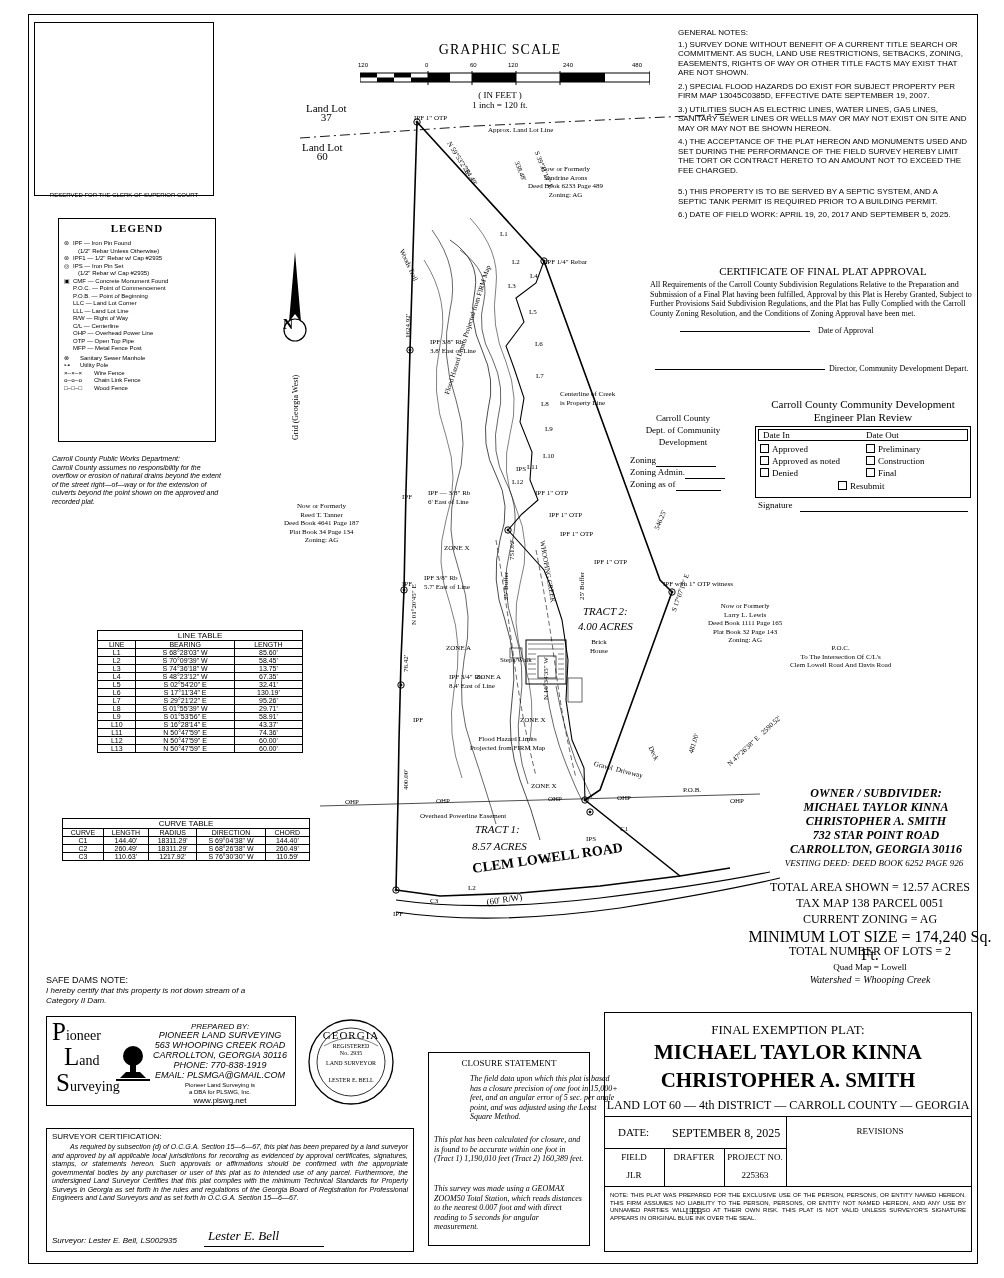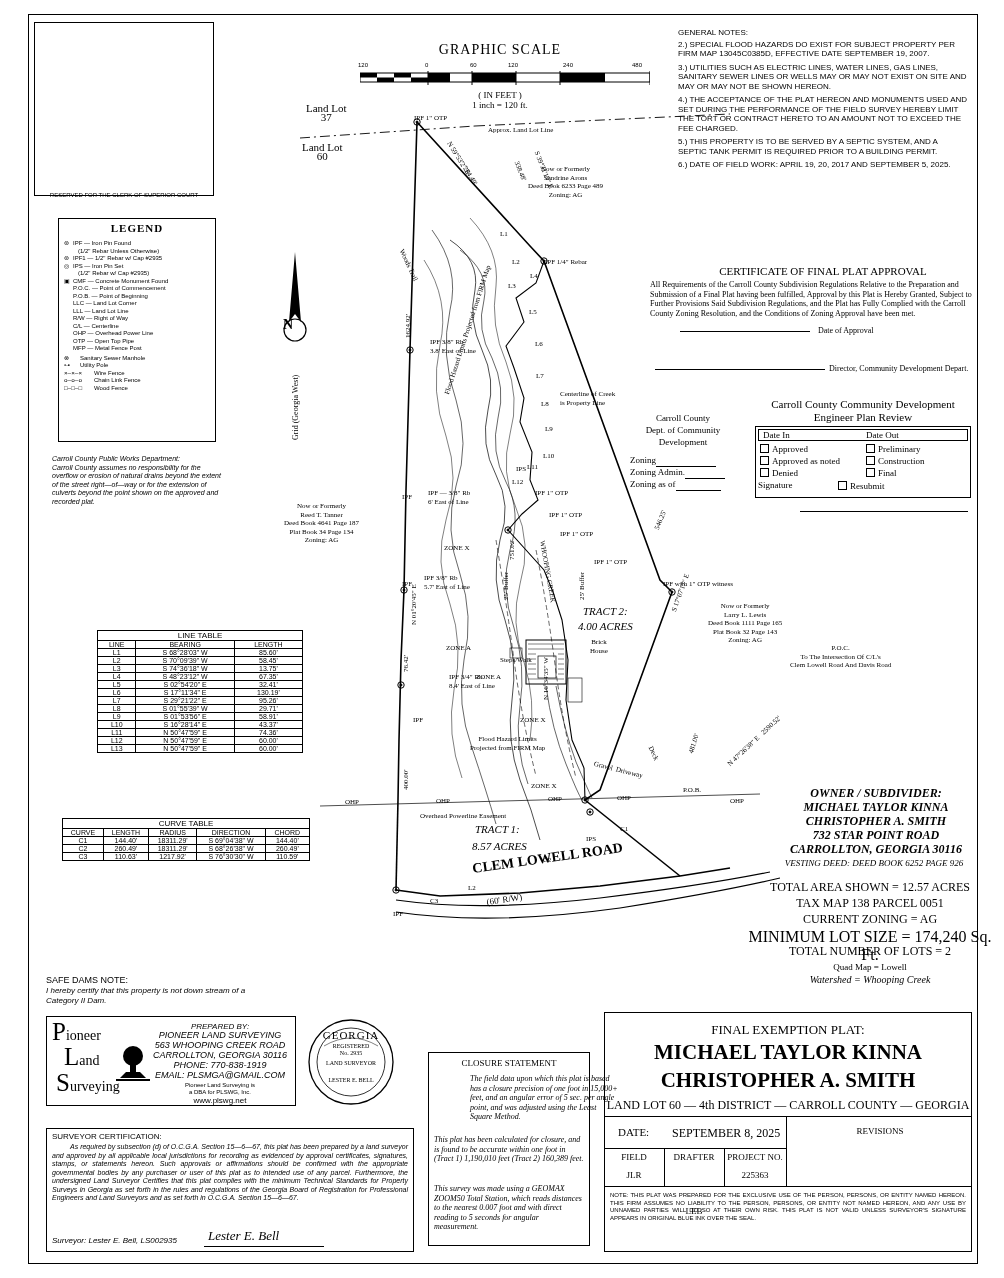--- a/index.html
+++ b/index.html
@@ -60,23 +60,24 @@
       <line x1="156" y1="0" x2="156" y2="14" stroke="#000"></line>
       <line x1="200" y1="0" x2="200" y2="14" stroke="#000"></line>
       <line x1="290" y1="0" x2="290" y2="14" stroke="#000"></line>
     </svg>
   </div>
   <div class="abs serif c t9" style="left:400px;top:90px;width:200px;">( IN FEET )</div>
   <div class="abs serif c t9" style="left:400px;top:100px;width:200px;">1 inch =  120  ft.</div>
 
   <div class="abs t8" style="left:678px;top:28px;width:290px;">
     <div style="margin-bottom:2px;">GENERAL NOTES:</div>
+    <div style="margin-bottom:4px;">1.) SURVEY DONE WITHOUT BENEFIT OF A CURRENT TITLE SEARCH OR COMMITMENT. AS SUCH, LAND USE RESTRICTIONS, SETBACKS, ZONING, EASEMENTS, RIGHTS OF WAY OR OTHER TITLE FACTS MAY EXIST THAT ARE NOT SHOWN.</div>
     <div style="margin-bottom:4px;">2.) SPECIAL FLOOD HAZARDS DO EXIST FOR SUBJECT PROPERTY PER FIRM MAP 13045C0385D, EFFECTIVE DATE SEPTEMBER 19, 2007.</div>
     <div style="margin-bottom:4px;">3.) UTILITIES SUCH AS ELECTRIC LINES, WATER LINES, GAS LINES, SANITARY SEWER LINES OR WELLS MAY OR MAY NOT EXIST ON SITE AND MAY OR MAY NOT BE SHOWN HEREON.</div>
-    <div style="margin-bottom:4px;">4.) THE ACCEPTANCE OF THE PLAT HEREON AND MONUMENTS USED AND SET DURING THE PERFORMANCE OF THE FIELD SURVEY HEREBY LIMIT THE TORT OR CONTRACT HERETO TO AN AMOUNT NOT TO EXCEED THE FEE CHARGED.</div>
+    <div style="margin-bottom:12px;">4.) THE ACCEPTANCE OF THE PLAT HEREON AND MONUMENTS USED AND SET DURING THE PERFORMANCE OF THE FIELD SURVEY HEREBY LIMIT THE TORT OR CONTRACT HERETO TO AN AMOUNT NOT TO EXCEED THE FEE CHARGED.</div>
     <div style="margin-bottom:4px;">5.) THIS PROPERTY IS TO BE SERVED BY A SEPTIC SYSTEM, AND A SEPTIC TANK PERMIT IS REQUIRED PRIOR TO A BUILDING PERMIT.</div>
     <div>6.) DATE OF FIELD WORK:  APRIL 19, 20, 2017 AND SEPTEMBER 5, 2025.</div>
   </div>
 
   <div class="abs serif c t11" style="left:678px;top:265px;width:290px;">CERTIFICATE OF FINAL PLAT APPROVAL</div>
   <div class="abs serif t8" style="left:650px;top:280px;width:322px;text-align:left;">All Requirements of the Carroll County Subdivision Regulations Relative to the Preparation and Submission of a Final Plat having been fulfilled, Approval by this Plat is Hereby Granted, Subject to Further Provisions Said Subdivision Regulations, and the Plat has Fully Complied with the Carroll County Zoning Resolution, and the Conditions of Zoning Approval have been met.</div>
   <div class="abs" style="left:680px;top:330px;width:130px;border-bottom:1px solid #000;height:1px;"></div>
   <div class="abs serif t8" style="left:818px;top:326px;">Date of Approval</div>
   <div class="abs" style="left:655px;top:368px;width:170px;border-bottom:1px solid #000;height:1px;"></div>
   <div class="abs serif t8" style="left:829px;top:364px;">Director, Community Development Depart.</div>
@@ -87,21 +88,21 @@
   <div class="bx" style="left:758px;top:429px;width:210px;height:12px;"></div>
   <div class="abs serif t9" style="left:763px;top:430px;">Date In</div>
   <div class="abs serif t9" style="left:866px;top:430px;">Date Out</div>
   <div class="abs serif t9" style="left:760px;top:444px;"><span class="checkbox"></span><span>Approved</span></div>
   <div class="abs serif t9" style="left:760px;top:456px;"><span class="checkbox"></span><span>Approved as noted</span></div>
   <div class="abs serif t9" style="left:760px;top:468px;"><span class="checkbox"></span><span>Denied</span></div>
   <div class="abs serif t9" style="left:866px;top:444px;"><span class="checkbox"></span><span>Preliminary</span></div>
   <div class="abs serif t9" style="left:866px;top:456px;"><span class="checkbox"></span><span>Construction</span></div>
   <div class="abs serif t9" style="left:866px;top:468px;"><span class="checkbox"></span><span>Final</span></div>
   <div class="abs serif t9" style="left:838px;top:481px;"><span class="checkbox"></span><span>Resubmit</span></div>
-  <div class="abs serif t9" style="left:758px;top:480px;">Signature</div>
+  <div class="abs serif t9" style="left:758px;top:500px;">Signature</div>
   <div class="abs" style="left:800px;top:510px;width:168px;border-bottom:1px solid #000;height:1px;"></div>
 
   <div class="abs serif t9 c" style="left:628px;top:413px;width:110px;">Carroll County</div>
   <div class="abs serif t9 c" style="left:628px;top:425px;width:110px;">Dept. of Community</div>
   <div class="abs serif t9 c" style="left:628px;top:437px;width:110px;">Development</div>
   <div class="abs serif t9" style="left:630px;top:455px;"><span>Zoning</span><span class="ul" style="width:60px;">&nbsp;</span></div>
   <div class="abs serif t9" style="left:630px;top:467px;"><span>Zoning Admin.</span><span class="ul" style="width:40px;">&nbsp;</span></div>
   <div class="abs serif t9" style="left:630px;top:479px;"><span>Zoning as of</span><span class="ul" style="width:45px;">&nbsp;</span></div>
 
   <div class="bx" style="left:58px;top:218px;width:158px;height:224px;"></div>

